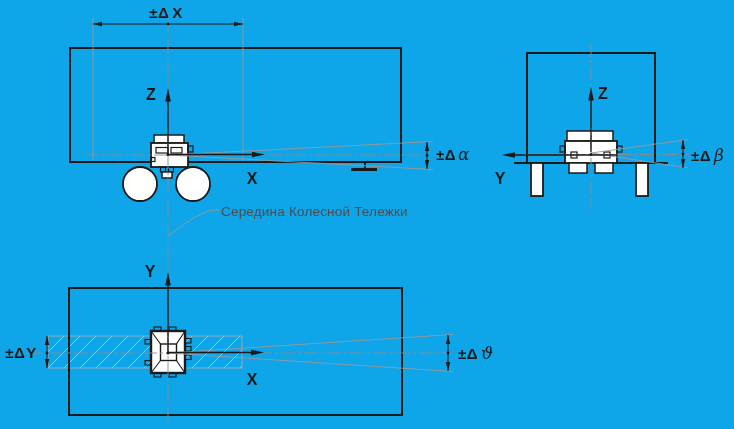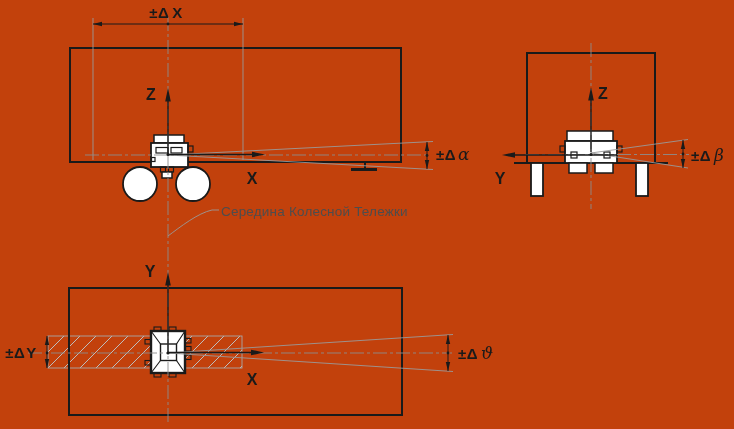--- a/index.html
+++ b/index.html
@@ -1,16 +1,16 @@
 <!DOCTYPE html>
 <html><head>
 <meta charset="utf-8">
 <style>
   html,body{margin:0;padding:0;background:#fff;}
-  #stage{position:relative;width:734px;height:429px;background:#c2410c;overflow:hidden;
+  #stage{position:relative;width:734px;height:429px;background:#0ea5e9;overflow:hidden;
          font-family:"Liberation Sans",sans-serif;}
   svg{display:block}
   
   .ink{stroke:#1a1a1a;fill:none;}
   .w2{stroke-width:2;}
   .w18{stroke-width:1.8;}
   .w15{stroke-width:1.5;}
   .w24{stroke-width:2.4;}
   .wfill{fill:#ffffff;}
   .thin{stroke:#9a9a9a;stroke-width:0.9;fill:none;}

